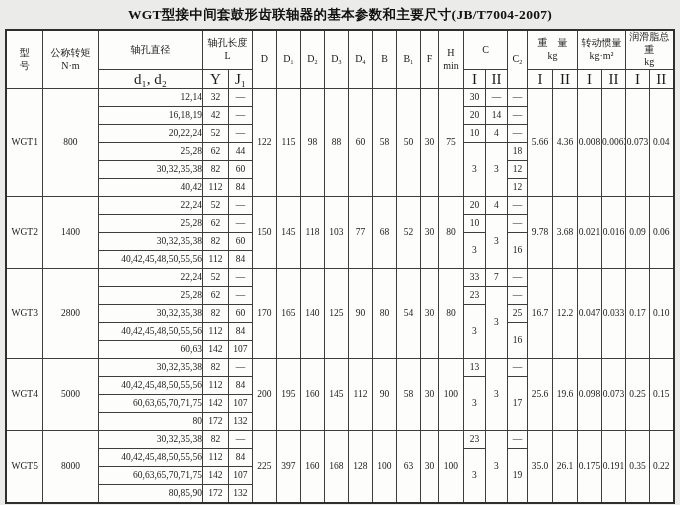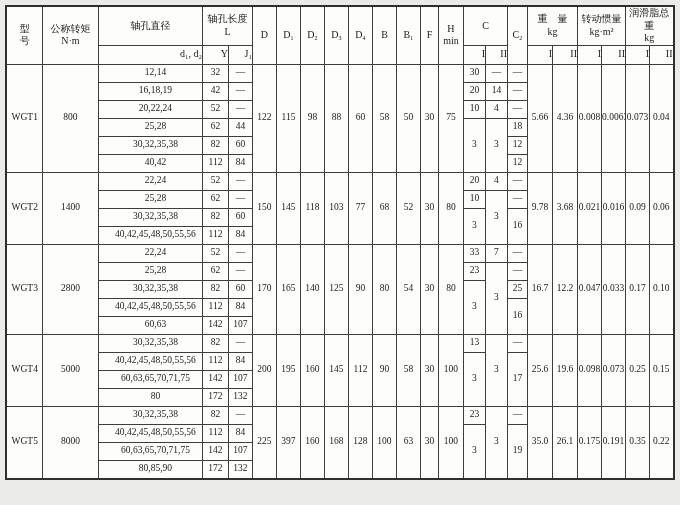--- a/index.html
+++ b/index.html
@@ -34,36 +34,37 @@
     color:#1a1a1a;
     overflow:hidden;
   }
   thead th{
     font-weight:normal;
     font-size:10px;
     line-height:1.25;
     white-space:pre-line;
   }
   thead tr.main-hdr th{height:34px;}
-  thead tr.sub-hdr th{height:18px;font-size:10px;text-align:right;}
+  thead tr.sub-hdr th{height:18px;font-size:15px;}
   tbody td{
     height:17px;
     font-size:9.5px;
     line-height:1;
     white-space:nowrap;
   }
   tbody td.al{
-    text-align:center;
+    text-align:right;
     padding-left:10px;
   }
 </style>
 </head>
 <body>
 
 <div class="page">
+  <div class="page-title">WGT型接中间套鼓形齿联轴器的基本参数和主要尺寸(JB/T7004-2007)</div>
 
   <table class="spec">
     <colgroup>
       <col style="width:36px">
         <col style="width:56px">
         <col style="width:104px">
       <col style="width:26px">
         <col style="width:24px">
       <col style="width:24px">
         <col style="width:24px">

